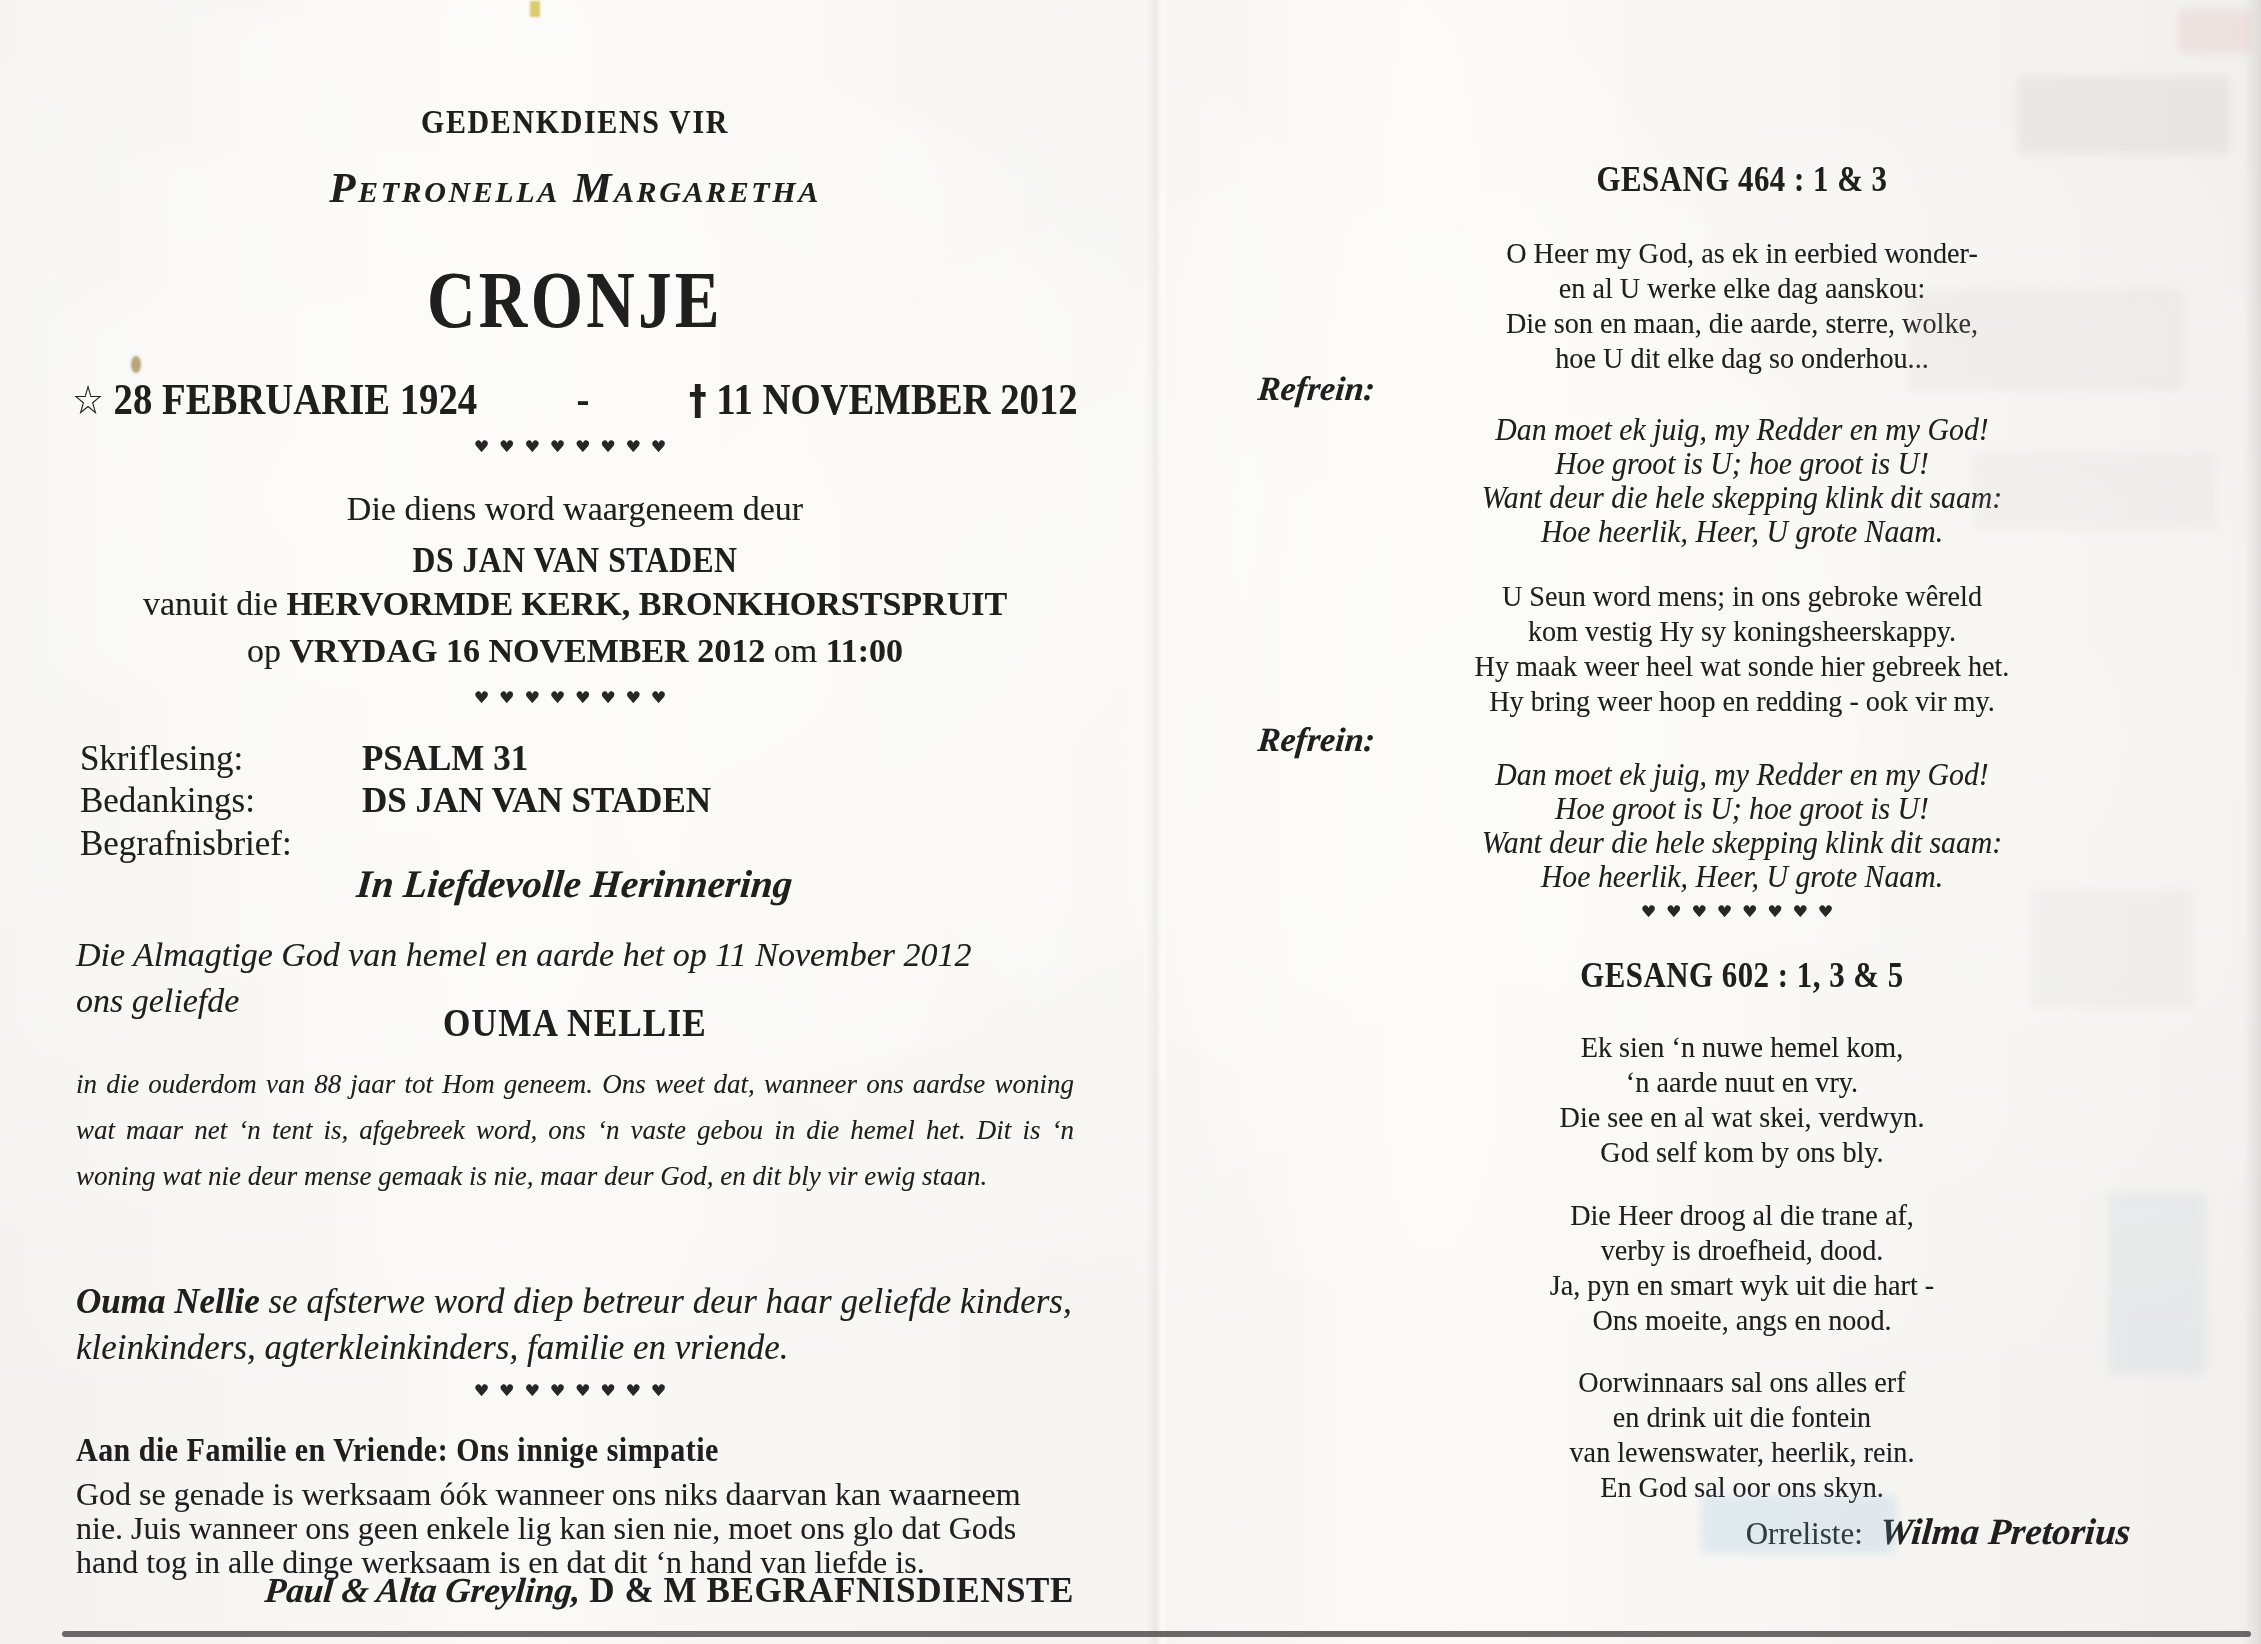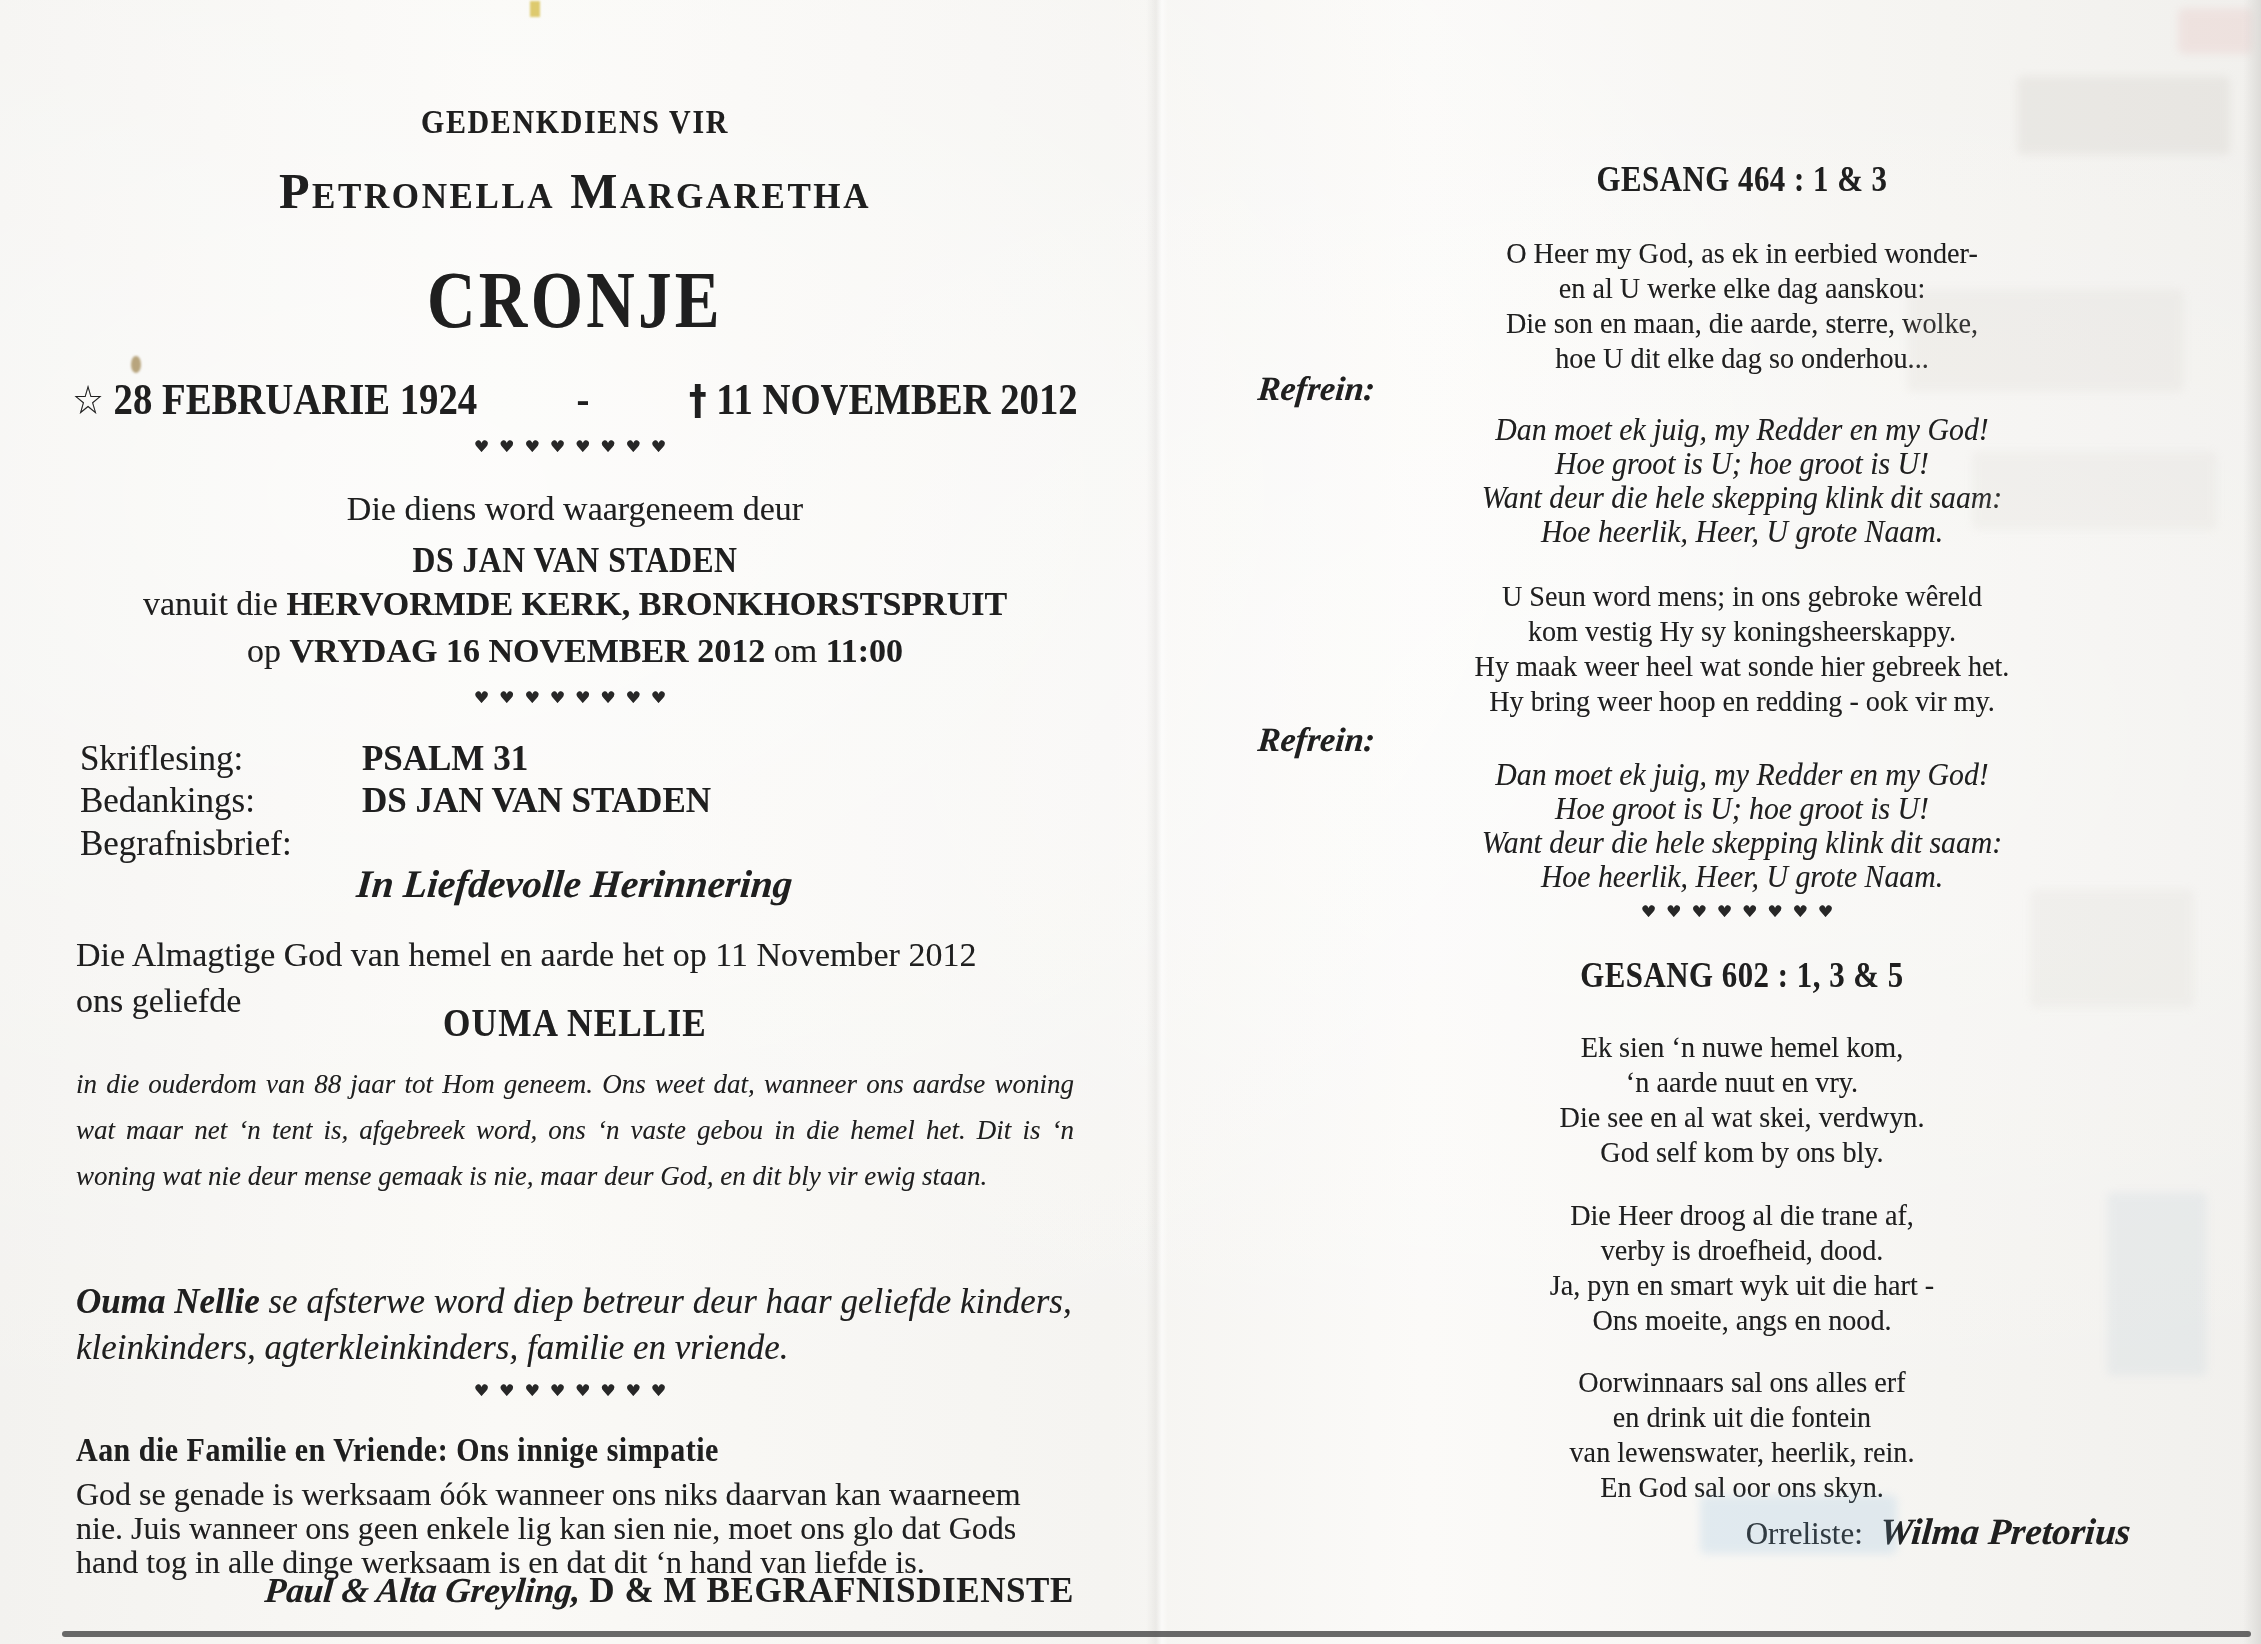--- a/index.html
+++ b/index.html
@@ -27,35 +27,35 @@
   .b{font-weight:700;}
   .script{font-style:italic;font-weight:700;}
   .skew{display:inline-block;transform:skewX(-5deg);}
 
   
   .orn{font-family:"DejaVu Sans",sans-serif;font-size:17.4px;letter-spacing:9.7px;
        color:#272727;text-align:center;transform:scaleY(.92);}
 
   
   .eyebrow{top:103px;font-size:34px;letter-spacing:1.9px;}
-  .dname{top:166px;font-size:50px;font-variant:small-caps;letter-spacing:2.6px;line-height:1;}
+  .dname{top:166px;font-size:43px;font-variant:small-caps;letter-spacing:2.6px;line-height:1;font-style:italic;}
   .dsurname{top:260px;font-size:80px;letter-spacing:3.9px;line-height:1;}
   .dates{top:374px;font-size:44px;display:flex;justify-content:center;gap:113px;white-space:nowrap;}
   .dates .sym{font-family:"DejaVu Sans",sans-serif;font-size:40px;}
   .o1{top:436px;} .o2{top:687px;} .o3{top:1380px;} .o4{top:901px;}
   .svc-intro{top:490px;font-size:34px;}
   .svc-min{top:539px;font-size:36px;letter-spacing:0.6px;}
   .svc-venue{top:585px;font-size:34px;}
   .svc-when{top:632px;font-size:34px;}
   .bseg{font-weight:700;letter-spacing:0px;}
   .prow{position:absolute;left:3.9px;right:0;font-size:35px;}
   .r1{top:739px;} .r2{top:781px;} .r3{top:824px;}
   .pval{position:absolute;left:282px;top:0;font-weight:700;}
   .inmem{top:861px;font-size:39px;}
-  .mintro{top:932px;font-size:34px;line-height:46px;width:941px;}
+  .mintro{top:932px;font-size:34px;line-height:46px;font-style:italic;width:941px;}
   .ouma{top:999px;font-size:40px;letter-spacing:1.3px;}
   .mbody{top:1061px;font-size:27px;line-height:46px;font-style:italic;text-align:justify;}
   .mourn{top:1279px;font-size:35px;line-height:46px;font-style:italic;}
   .symt{top:1431px;font-size:34px;letter-spacing:0.6px;}
   .symb{top:1477px;font-size:32px;line-height:34px;width:974px;}
   .sig{top:1571px;font-size:35px;text-align:right;}
   .sig .fs{font-size:35px;letter-spacing:0.6px;margin-top:12px;}
 
   
   .h1t{top:160px;font-size:35px;letter-spacing:0.6px;}

